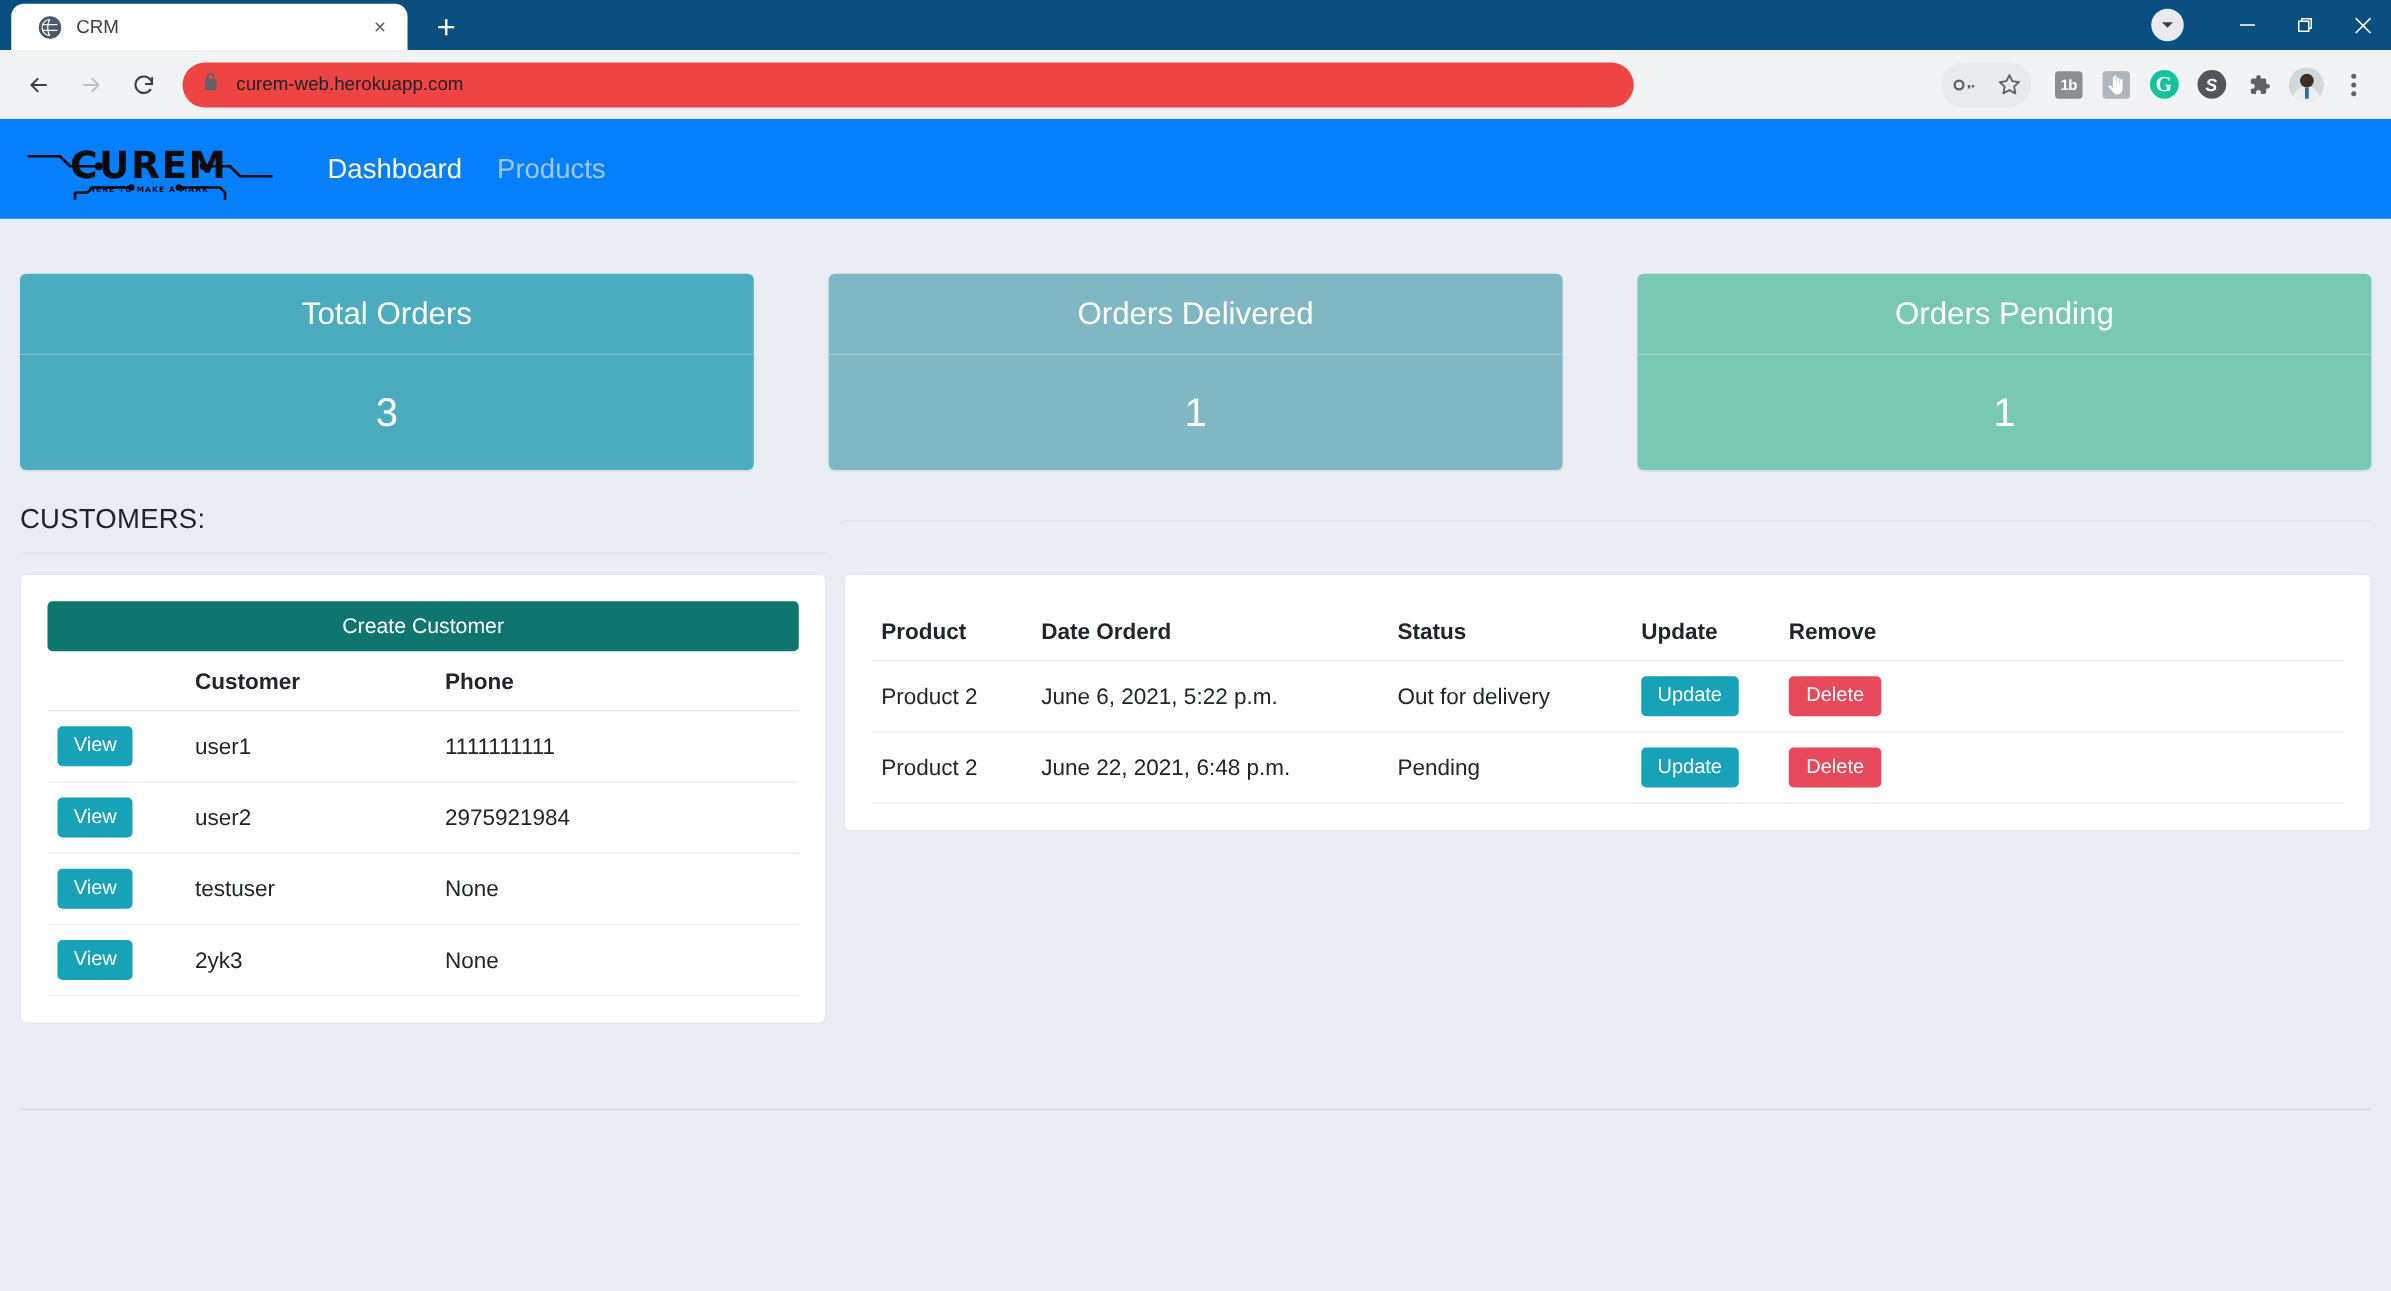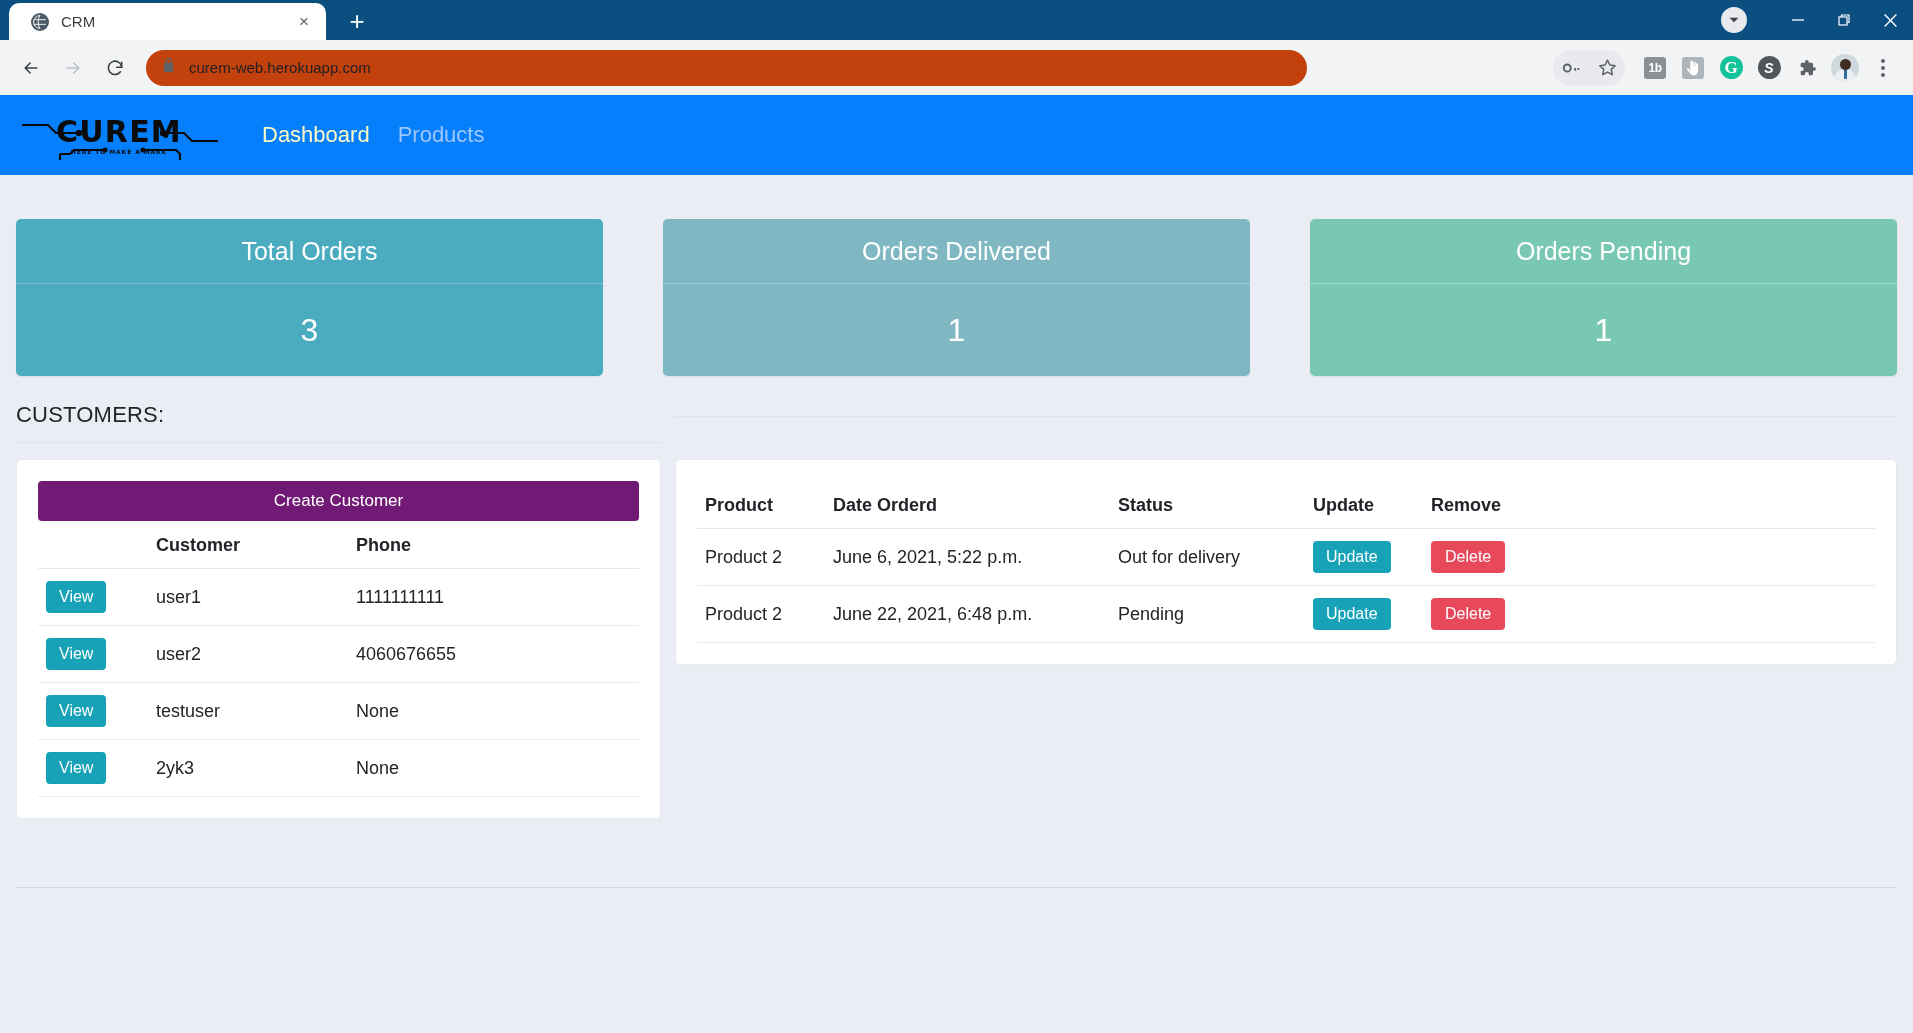--- a/index.html
+++ b/index.html
@@ -59,21 +59,21 @@
     height: 55px; background: #f1f3f4;
     display: flex; align-items: center; padding: 0 12px; gap: 4px;
   }
   .nav-btn {
     width: 38px; height: 38px; border-radius: 50%;
     display: flex; align-items: center; justify-content: center;
     color: #3c4043; flex: none;
   }
   .nav-btn.disabled { color: #bdc1c6; }
   .omnibox {
-    flex: 1; height: 36px; background: #c2410c;
+    flex: 1; height: 36px; background: #ef4444;
     border-radius: 18px; margin: 0 10px 0 8px;
     display: flex; align-items: center; padding: 0 16px; gap: 14px;
     max-width: 1161px;
   }
   .omnibox-url { font-size: 15px; color: #202124; white-space: nowrap; }
   .toolbar-right { display: flex; align-items: center; gap: 2px; margin-left: auto; }
   .tb-icon {
     width: 36px; height: 36px; flex: none;
     display: flex; align-items: center; justify-content: center;
     color: #5f6368;
@@ -176,21 +176,21 @@
   }
 
   .panels { display: flex; margin-top: 16px; align-items: flex-start; }
 
   .white-card {
     background: #ffffff; border: 1px solid #e6e8ed; border-radius: 5px;
   }
   .card-pad { padding: 21px; }
 
   .create-btn {
-    display: block; width: 100%; background: #701a75; color: #ffffff;
+    display: block; width: 100%; background: #0f766e; color: #ffffff;
     border: none; border-radius: 4px; padding: 10px 0;
     font-size: 17px; font-family: inherit; text-align: center;
   }
 
   table.data { width: 100%; border-collapse: collapse; }
   table.data th {
     text-align: left; font-size: 18px; color: #212529; font-weight: bold;
     padding: 14px 8px 12px 8px; border-bottom: 1px solid #e3e6eb;
   }
   table.data td {
@@ -408,21 +408,21 @@
             </thead>
             <tbody>
               <tr>
                 <td><button class="btn-view">View</button></td>
                 <td>user1</td>
                 <td>1111111111</td>
               </tr>
               <tr>
                 <td><button class="btn-view">View</button></td>
                 <td>user2</td>
-                <td>4060676655</td>
+                <td>2975921984</td>
               </tr>
               <tr>
                 <td><button class="btn-view">View</button></td>
                 <td>testuser</td>
                 <td>None</td>
               </tr>
               <tr>
                 <td><button class="btn-view">View</button></td>
                 <td>2yk3</td>
                 <td>None</td>

